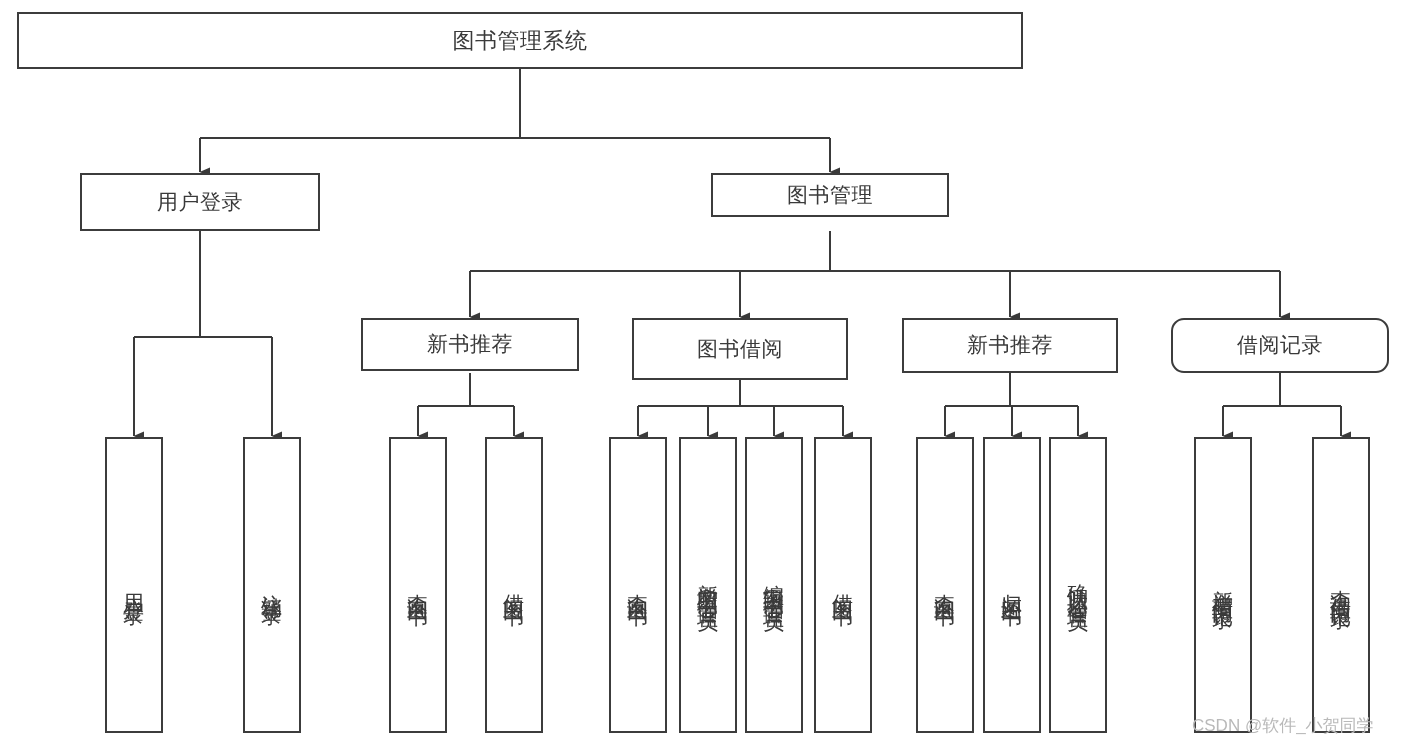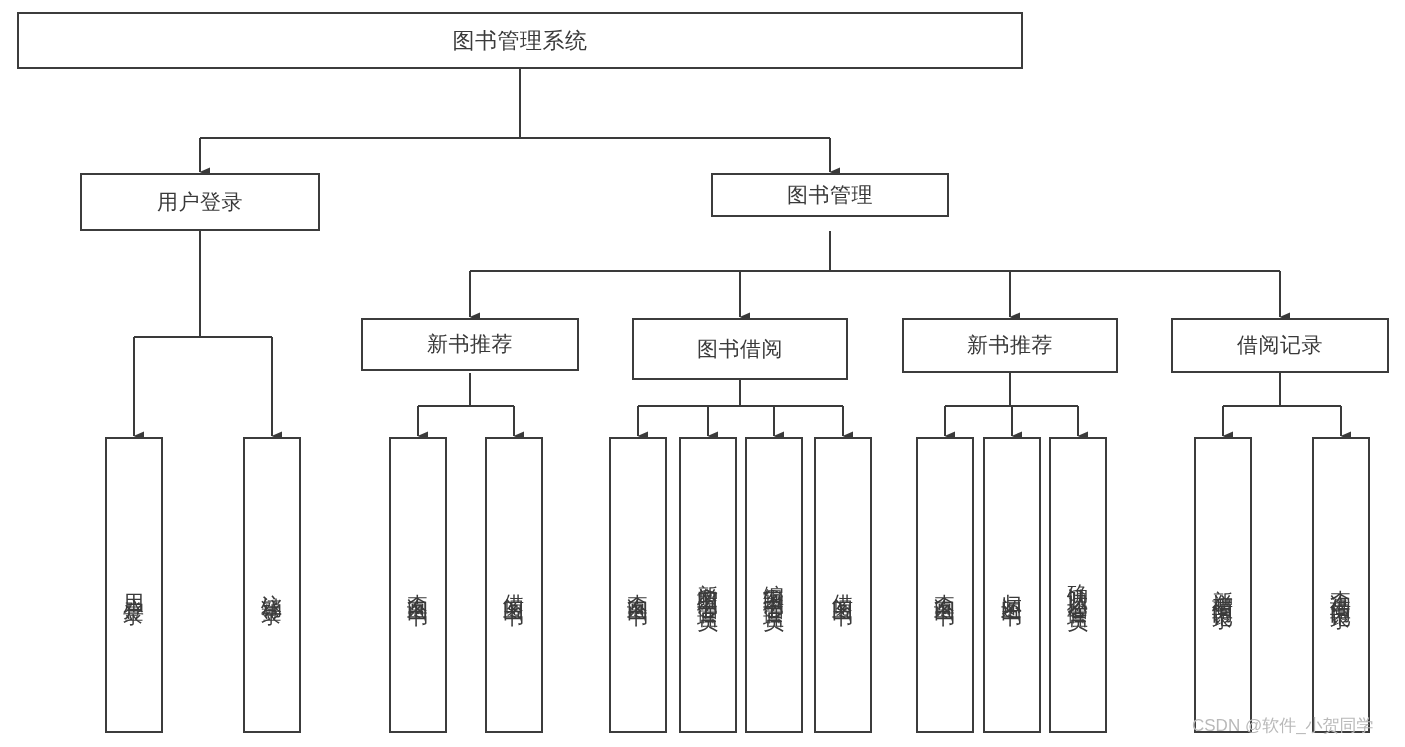--- a/index.html
+++ b/index.html
@@ -126,21 +126,21 @@
       </div>
       <div class="node-box horizontal" style="left: 361px; top: 318px; width: 218px; height: 53px; border-color: rgb(60, 60, 60); background: rgb(255, 255, 255);">
         <span class="node-label" style="color: rgb(58, 58, 58);">新书推荐</span>
       </div>
       <div class="node-box horizontal" style="left: 632px; top: 318px; width: 216px; height: 62px; border-color: rgb(60, 60, 60); background: rgb(255, 255, 255);">
         <span class="node-label" style="color: rgb(58, 58, 58);">图书借阅</span>
       </div>
       <div class="node-box horizontal" style="left: 902px; top: 318px; width: 216px; height: 55px; border-color: rgb(60, 60, 60); background: rgb(255, 255, 255);">
         <span class="node-label" style="color: rgb(58, 58, 58);">新书推荐</span>
       </div>
-      <div class="node-box horizontal" style="left: 1171px; top: 318px; width: 218px; height: 55px; border-color: rgb(60, 60, 60); background: rgb(255, 255, 255);">
+      <div class="node-box horizontal" style="left: 1171px; top: 318px; width: 218px; height: 55px; border-color: rgb(60, 60, 60); background: rgb(255, 255, 255); border-radius: 13px;">
         <span class="node-label" style="color: rgb(58, 58, 58);">借阅记录</span>
       </div>
       <div class="node-box vertical" style="left: 105px; top: 437px; width: 58px; height: 296px; border-color: rgb(60, 60, 60); background: rgb(255, 255, 255);">
         <span class="node-label" style="color: rgb(58, 58, 58);">用户登录</span>
       </div>
       <div class="node-box vertical" style="left: 243px; top: 437px; width: 58px; height: 296px; border-color: rgb(60, 60, 60); background: rgb(255, 255, 255);">
         <span class="node-label" style="color: rgb(58, 58, 58);">注销登录</span>
       </div>
       <div class="node-box vertical" style="left: 389px; top: 437px; width: 58px; height: 296px; border-color: rgb(60, 60, 60); background: rgb(255, 255, 255);">
         <span class="node-label" style="color: rgb(58, 58, 58);">查询图书</span>

